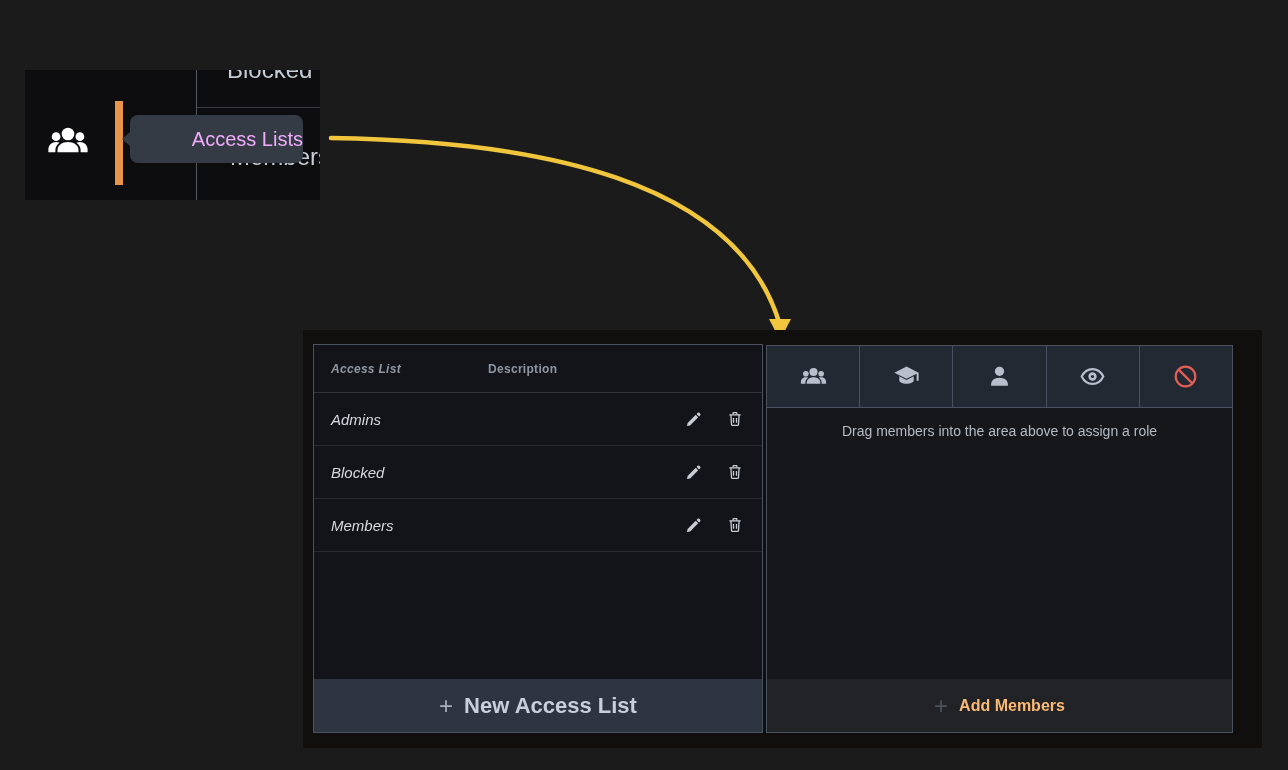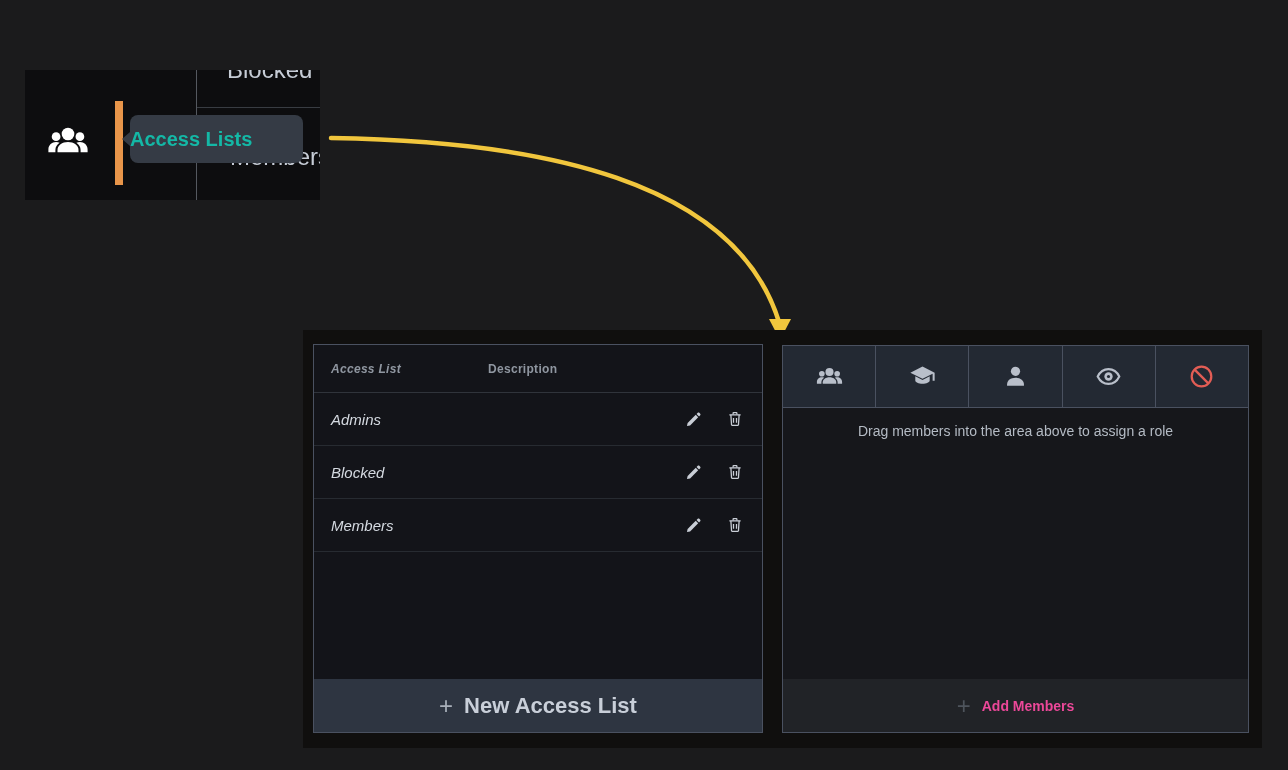--- a/index.html
+++ b/index.html
@@ -10,22 +10,22 @@
   
   #callout-snippet { left:25px; top:70px; width:295px; height:130px;
     background:#0d0d0f; overflow:hidden; }
   .clipped-row-top   { left:202px; top:-14px; font-size:24px; color:#c6ccd6; white-space:nowrap; }
   .clipped-row-bottom{ left:205px; top:73px;  font-size:24px; color:#c6ccd6; white-space:nowrap; }
   .v-divider { left:171px; top:0; width:1px; height:130px; background:#54585f; }
   .h-divider { left:172px; top:37px; width:123px; height:1px; background:#383c42; }
   .sidebar-users { left:22px; top:50px; width:42px; height:42px; color:#ffffff; }
   .active-bar { left:90px; top:31px; width:8px; height:84px; background:#e8954a; }
   .tooltip { left:105px; top:45px; width:173px; height:48px; background:#353b45;
-    border-radius:8px; display:flex; align-items:center; justify-content:flex-start;
-    color:#14b8a6; font-size:20px;font-weight:bold; }
+    border-radius:8px; display:flex; align-items:center; justify-content:flex-end;
+    color:#f0abfc; font-size:20px; }
   .tooltip-caret { left:-8px; top:17px; width:0; height:0;
     border-top:7px solid transparent; border-bottom:7px solid transparent;
     border-right:8px solid #353b45; }
 
   
   #arrow-overlay { left:0; top:0; width:1288px; height:770px; pointer-events:none; }
 
   
   #panel-backdrop { left:303px; top:330px; width:959px; height:418px; background:#100f0e; }
 
@@ -42,32 +42,32 @@
   .row-actions { display:flex; align-items:center; gap:23px; padding-right:18px; margin-left:auto; }
   .action-btn { width:18px; height:18px; color:#c9ced6; cursor:pointer; background:none; border:none; padding:0; }
   .action-btn svg { width:18px; height:18px; display:block; }
   .panel-btn { position:absolute; left:0; bottom:0; width:100%; height:53px;
     display:flex; align-items:center; justify-content:center; gap:11px; border:none; cursor:pointer; }
   #new-list-btn { background:#2e3541; }
   #new-list-btn .plus  { font-size:24px; font-weight:400; color:#a9b0ba; line-height:1; }
   #new-list-btn .blabel{ font-size:22px; font-weight:bold; color:#c9cfd9; }
 
   
-  #roles-panel { left:782px; top:345px; width:467px; height:388px;
+  #roles-panel { left:766px; top:345px; width:467px; height:388px;
     background:#16171b; border:1px solid #4a5160; }
   .role-row { display:flex; height:62px; border-bottom:1px solid #4a5160; }
   .role-slot { flex:1; background:#232933; display:flex; align-items:center;
     justify-content:center; border-right:1px solid #4a5160; color:#b9bfca; cursor:pointer; }
   .role-slot:last-child { border-right:none; }
   .role-slot svg { width:27px; height:27px; display:block; }
   .role-slot.ban { color:#e35d55; }
   .drag-hint { margin-top:15px; text-align:center; font-size:14px; color:#b4bbc4; }
   #add-members-btn { background:#212327; }
   #add-members-btn .plus  { font-size:24px; font-weight:400; color:#4e545c; line-height:1; }
-  #add-members-btn .blabel{ font-size:14px; font-weight:bold; color:#ec4899; }
+  #add-members-btn .blabel{ font-size:16px; font-weight:bold; color:#fdba74; }
 </style>
 </head>
 <body>
 
 <div id="callout-snippet" class="abs">
   <div class="abs clipped-row-top">Blocked</div>
   <div class="abs clipped-row-bottom">Members</div>
   <div class="abs v-divider"></div>
   <div class="abs h-divider"></div>
 

